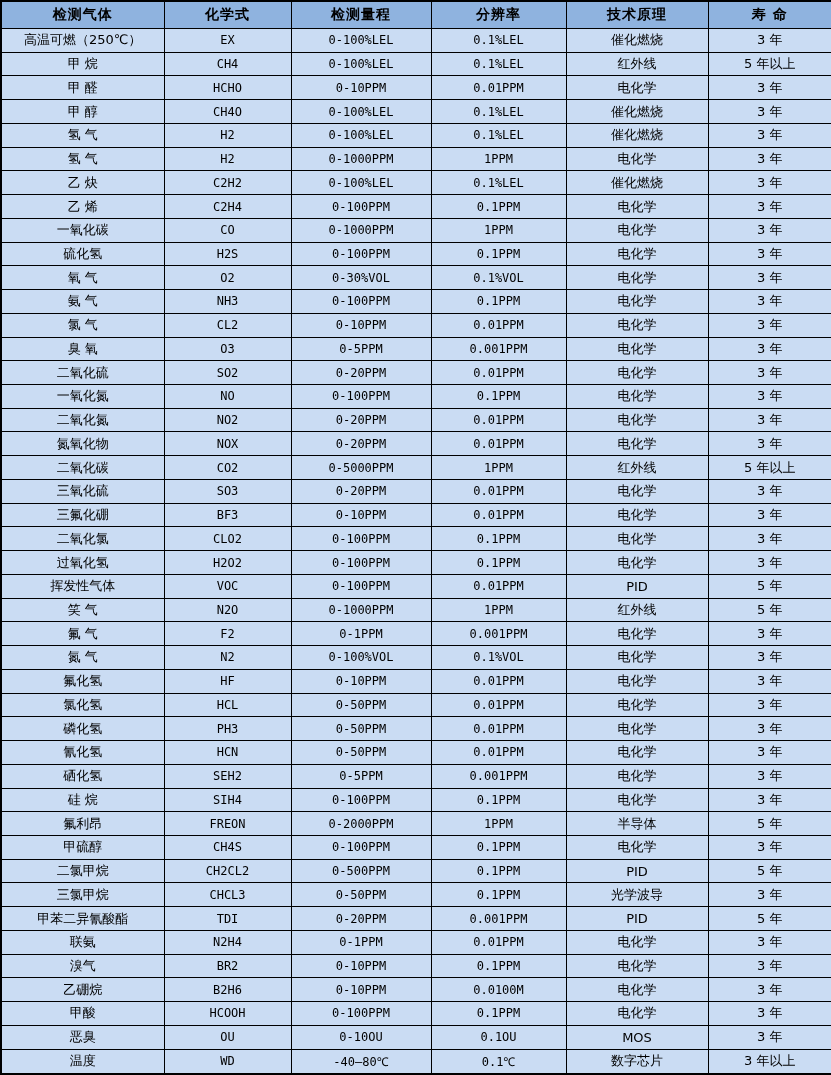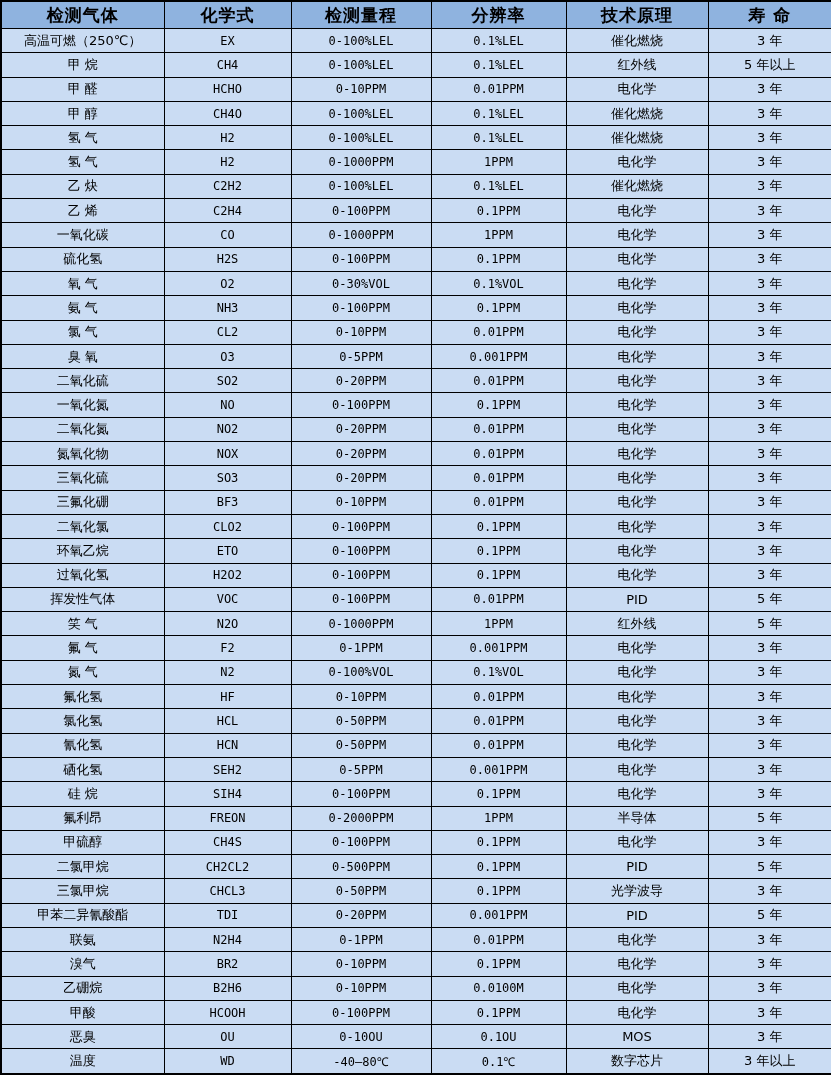--- a/index.html
+++ b/index.html
@@ -25,21 +25,21 @@
   th, td {
     border: 1px solid #000000;
     text-align: center;
     vertical-align: middle;
     padding: 0 2px;
     overflow: hidden;
     white-space: nowrap;
   }
   thead th {
     background: #8fb3df;
-    font-size: 17px;
+    font-size: 14px;
     font-weight: bold;
     height: 26px;
     letter-spacing: 1px;
   }
   tbody td {
     font-size: 13px;
     height: 21px;
     background: #cadcf3;
   }
   tbody td:nth-child(2),
@@ -217,46 +217,46 @@
         </tr>
         <tr>
           <td>氮氧化物</td>
           <td>NOX</td>
           <td>0-20PPM</td>
           <td>0.01PPM</td>
           <td>电化学</td>
           <td>3 年</td>
         </tr>
         <tr>
+          <td>二氧化碳</td>
+          <td>CO2</td>
+          <td>0-5000PPM</td>
+          <td>1PPM</td>
+          <td>红外线</td>
+          <td>5 年以上</td>
+        </tr>
+        <tr>
           <td>三氧化硫</td>
           <td>SO3</td>
           <td>0-20PPM</td>
           <td>0.01PPM</td>
           <td>电化学</td>
           <td>3 年</td>
         </tr>
         <tr>
           <td>三氟化硼</td>
           <td>BF3</td>
           <td>0-10PPM</td>
           <td>0.01PPM</td>
           <td>电化学</td>
           <td>3 年</td>
         </tr>
         <tr>
           <td>二氧化氯</td>
           <td>CLO2</td>
-          <td>0-100PPM</td>
-          <td>0.1PPM</td>
-          <td>电化学</td>
-          <td>3 年</td>
-        </tr>
-        <tr>
-          <td>环氧乙烷</td>
-          <td>ETO</td>
           <td>0-100PPM</td>
           <td>0.1PPM</td>
           <td>电化学</td>
           <td>3 年</td>
         </tr>
         <tr>
           <td>过氧化氢</td>
           <td>H2O2</td>
           <td>0-100PPM</td>
           <td>0.1PPM</td>
@@ -305,20 +305,28 @@
         </tr>
         <tr>
           <td>氯化氢</td>
           <td>HCL</td>
           <td>0-50PPM</td>
           <td>0.01PPM</td>
           <td>电化学</td>
           <td>3 年</td>
         </tr>
         <tr>
+          <td>磷化氢</td>
+          <td>PH3</td>
+          <td>0-50PPM</td>
+          <td>0.01PPM</td>
+          <td>电化学</td>
+          <td>3 年</td>
+        </tr>
+        <tr>
           <td>氰化氢</td>
           <td>HCN</td>
           <td>0-50PPM</td>
           <td>0.01PPM</td>
           <td>电化学</td>
           <td>3 年</td>
         </tr>
         <tr>
           <td>硒化氢</td>
           <td>SEH2</td>

